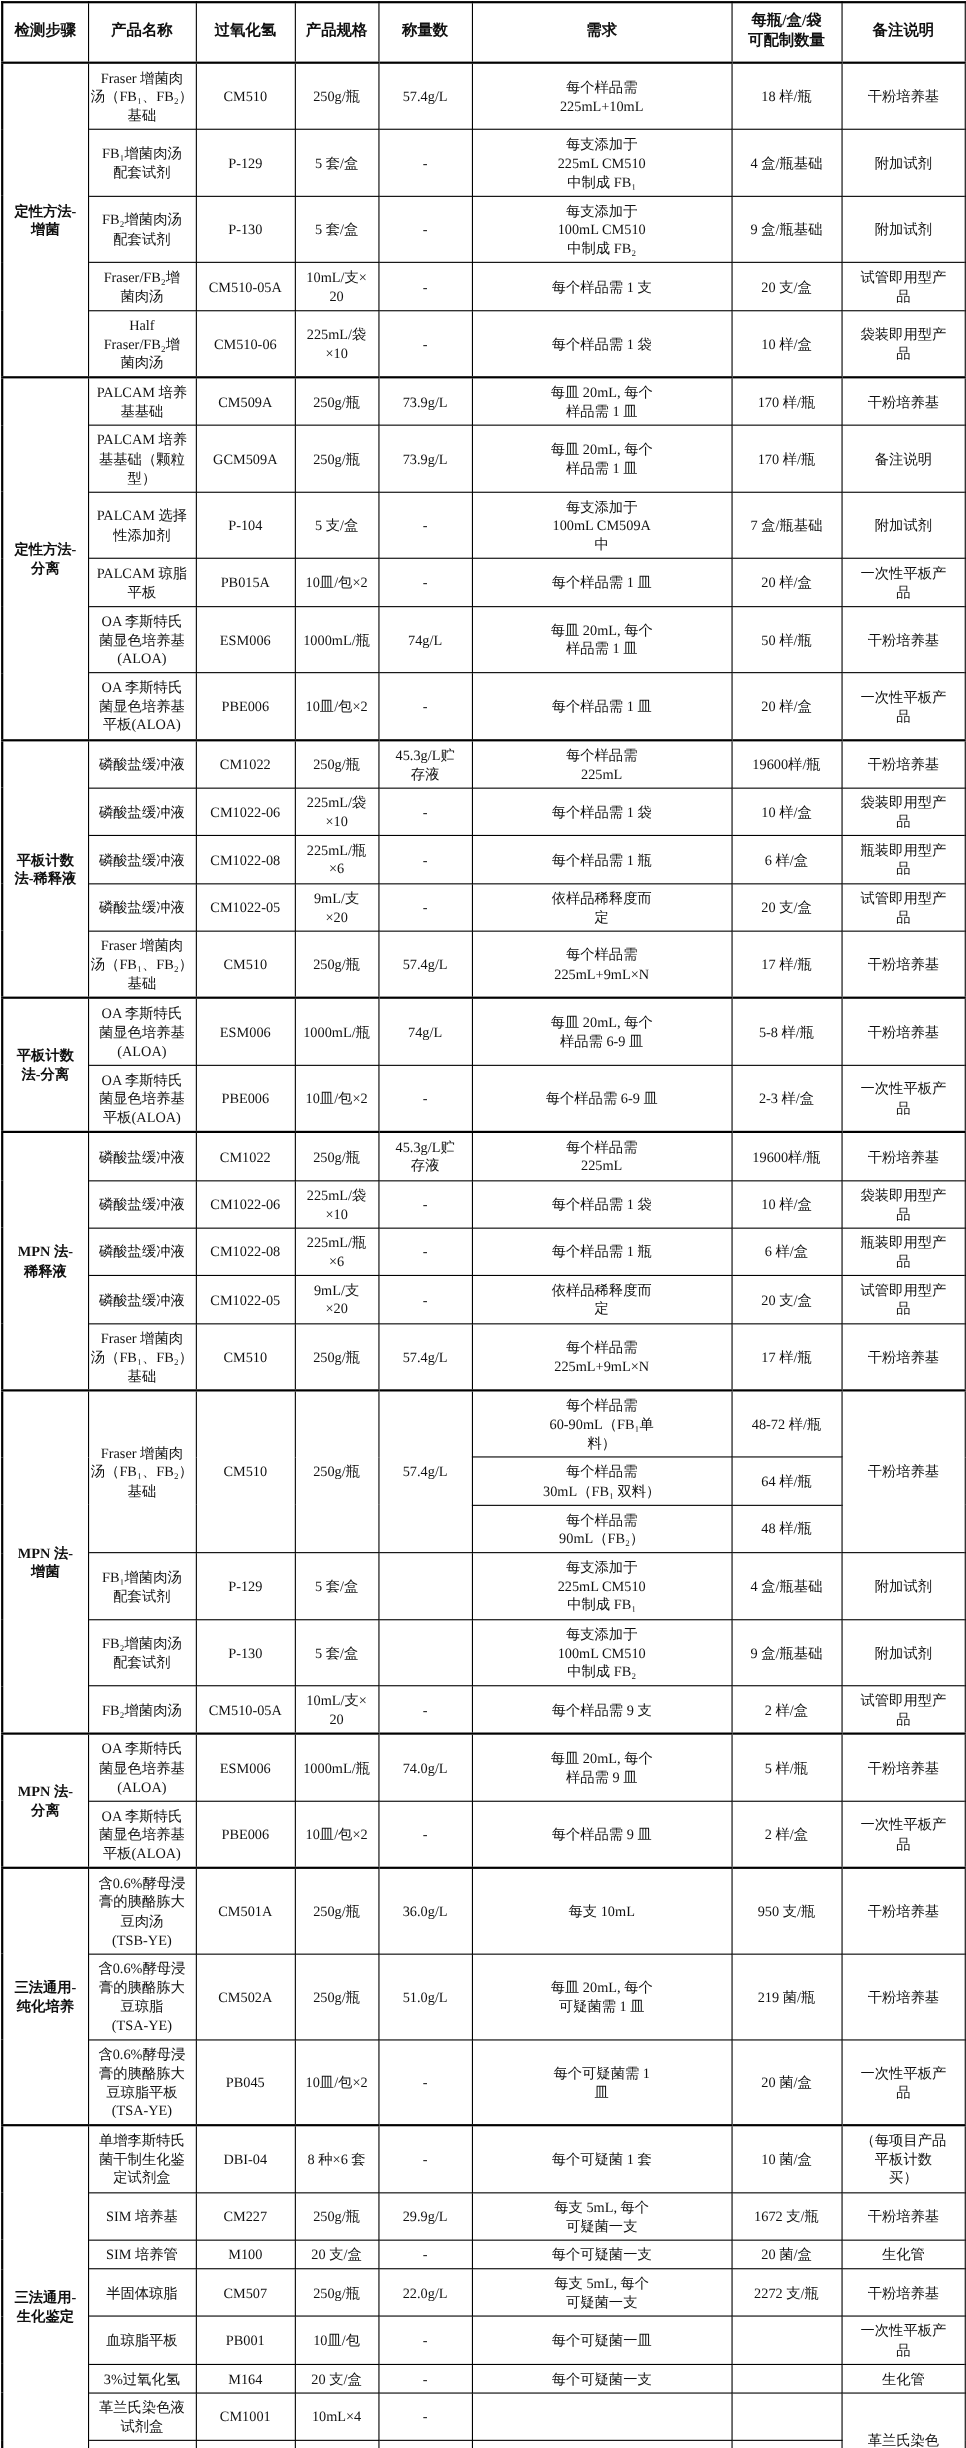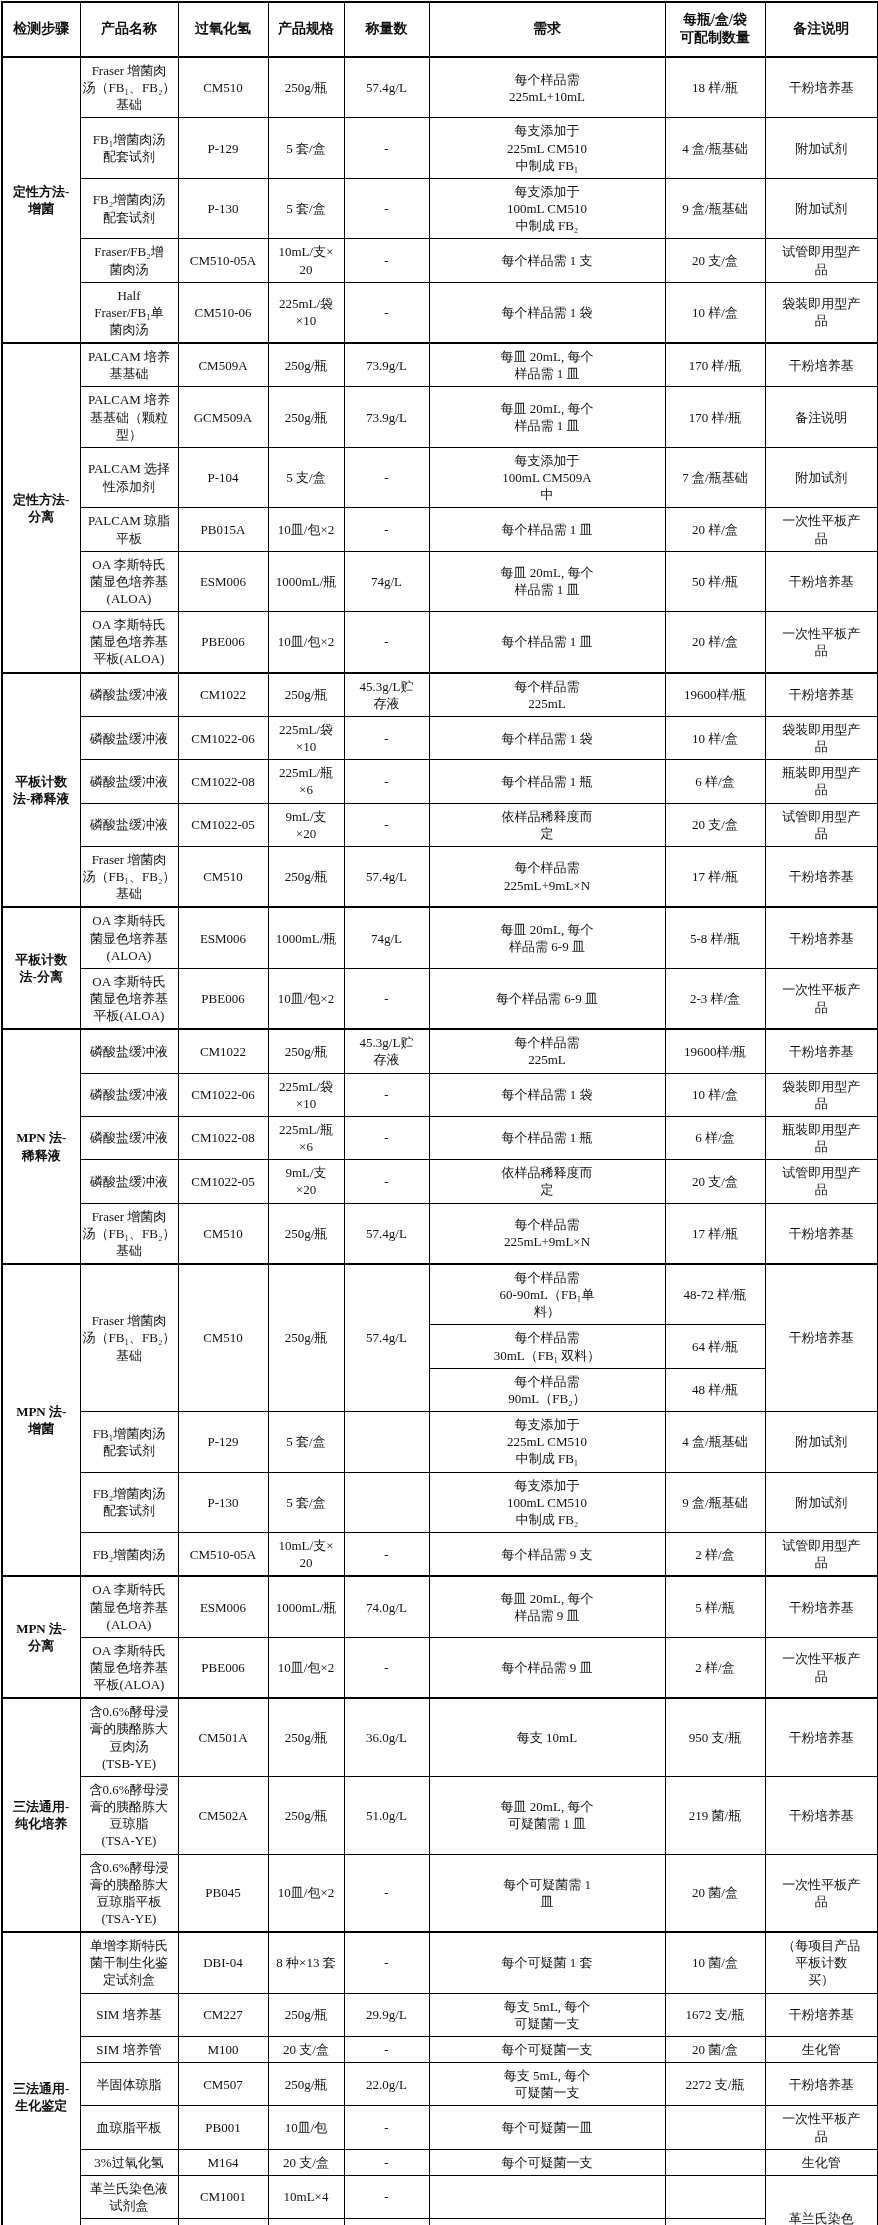--- a/index.html
+++ b/index.html
@@ -117,21 +117,21 @@
           <td>10mL/支×
 20</td>
           <td>-</td>
           <td>每个样品需 1 支</td>
           <td>20 支/盒</td>
           <td>试管即用型产
 品</td>
         </tr>
         <tr>
           <td>Half
-Fraser/FB₁单
+Fraser/FB₂增
 菌肉汤</td>
           <td>CM510-06</td>
           <td>225mL/袋
 ×10</td>
           <td>-</td>
           <td>每个样品需 1 袋</td>
           <td>10 样/盒</td>
           <td>袋装即用型产
 品</td>
         </tr>
@@ -478,21 +478,21 @@
           <td>一次性平板产
 品</td>
         </tr>
         <tr class="section-start">
           <td rowspan="8" class="step">三法通用-
 生化鉴定</td>
           <td>单增李斯特氏
 菌干制生化鉴
 定试剂盒</td>
           <td>DBI-04</td>
-          <td>8 种×13 套</td>
+          <td>8 种×6 套</td>
           <td>-</td>
           <td>每个可疑菌 1 套</td>
           <td>10 菌/盒</td>
           <td>（每项目产品
 平板计数
 买）</td>
         </tr>
         <tr>
           <td>SIM 培养基</td>
           <td>CM227</td>

